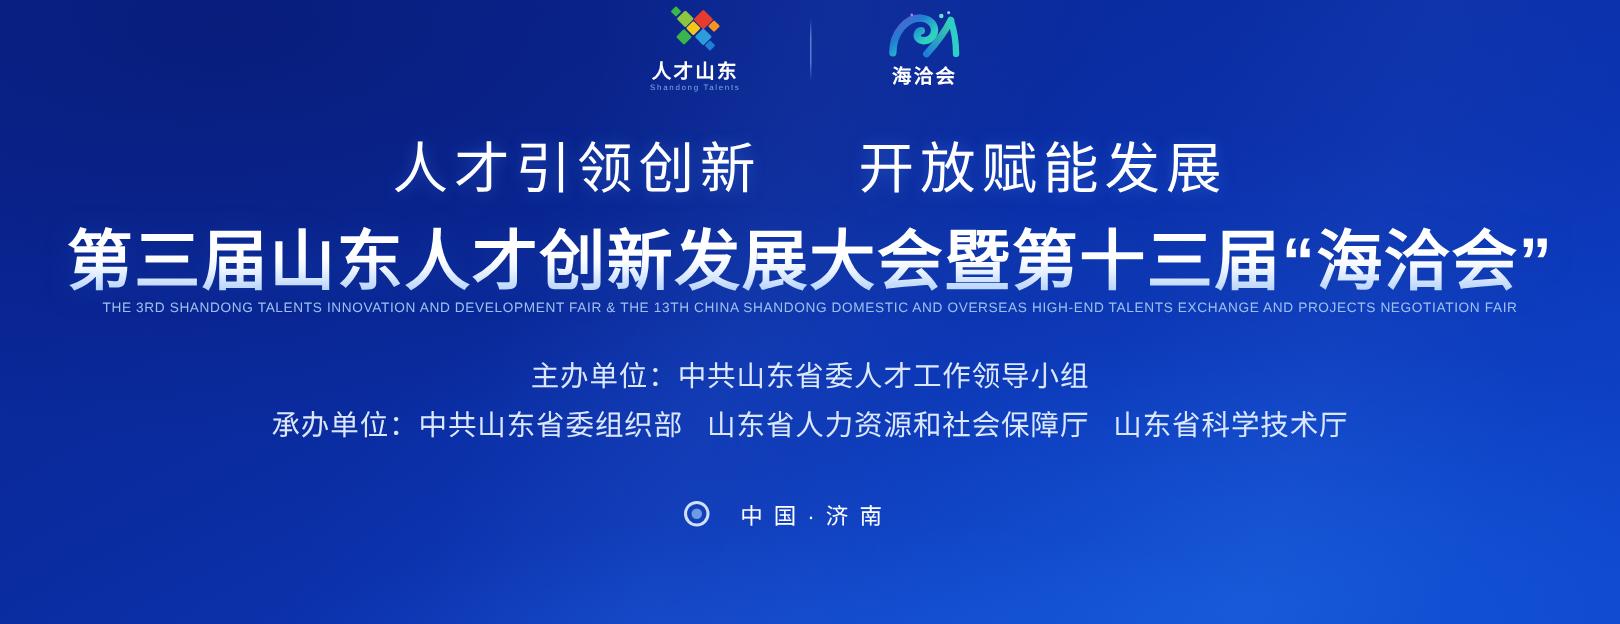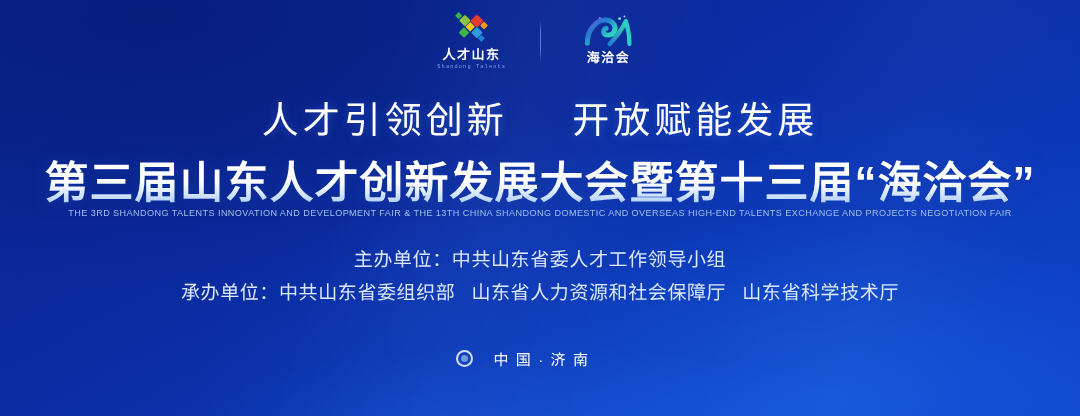--- a/index.html
+++ b/index.html
@@ -47,24 +47,23 @@
     pointer-events: none;
   }
 
   .layer { position: relative; z-index: 3; }
 
   
   #logo-row {
     display: flex;
     align-items: center;
     justify-content: center;
-    gap: 0;
-    padding-top: 10px;
+    gap: 8px;
+    padding-top: 2px;
     height: 62px;
-    font-family: Liberation Mono, monospace;
   }
   .logo-block {
     display: flex;
     flex-direction: column;
     align-items: center;
     justify-content: center;
     width: 108px;
   }
   .logo-mark { height: 34px; display: block; }
   .logo-cn {
@@ -144,21 +143,21 @@
     letter-spacing: 0.6px;
     white-space: nowrap;
   }
   .org-sep { display: inline-block; width: 16px; }
 
   
   #footer {
     position: absolute;
     left: 0;
     right: 0;
-    top: 348px;
+    top: 332px;
     display: flex;
     align-items: center;
     justify-content: center;
     gap: 20px;
     z-index: 4;
   }
   #footer-ring {
     width: 17px;
     height: 17px;
     border-radius: 50%;

